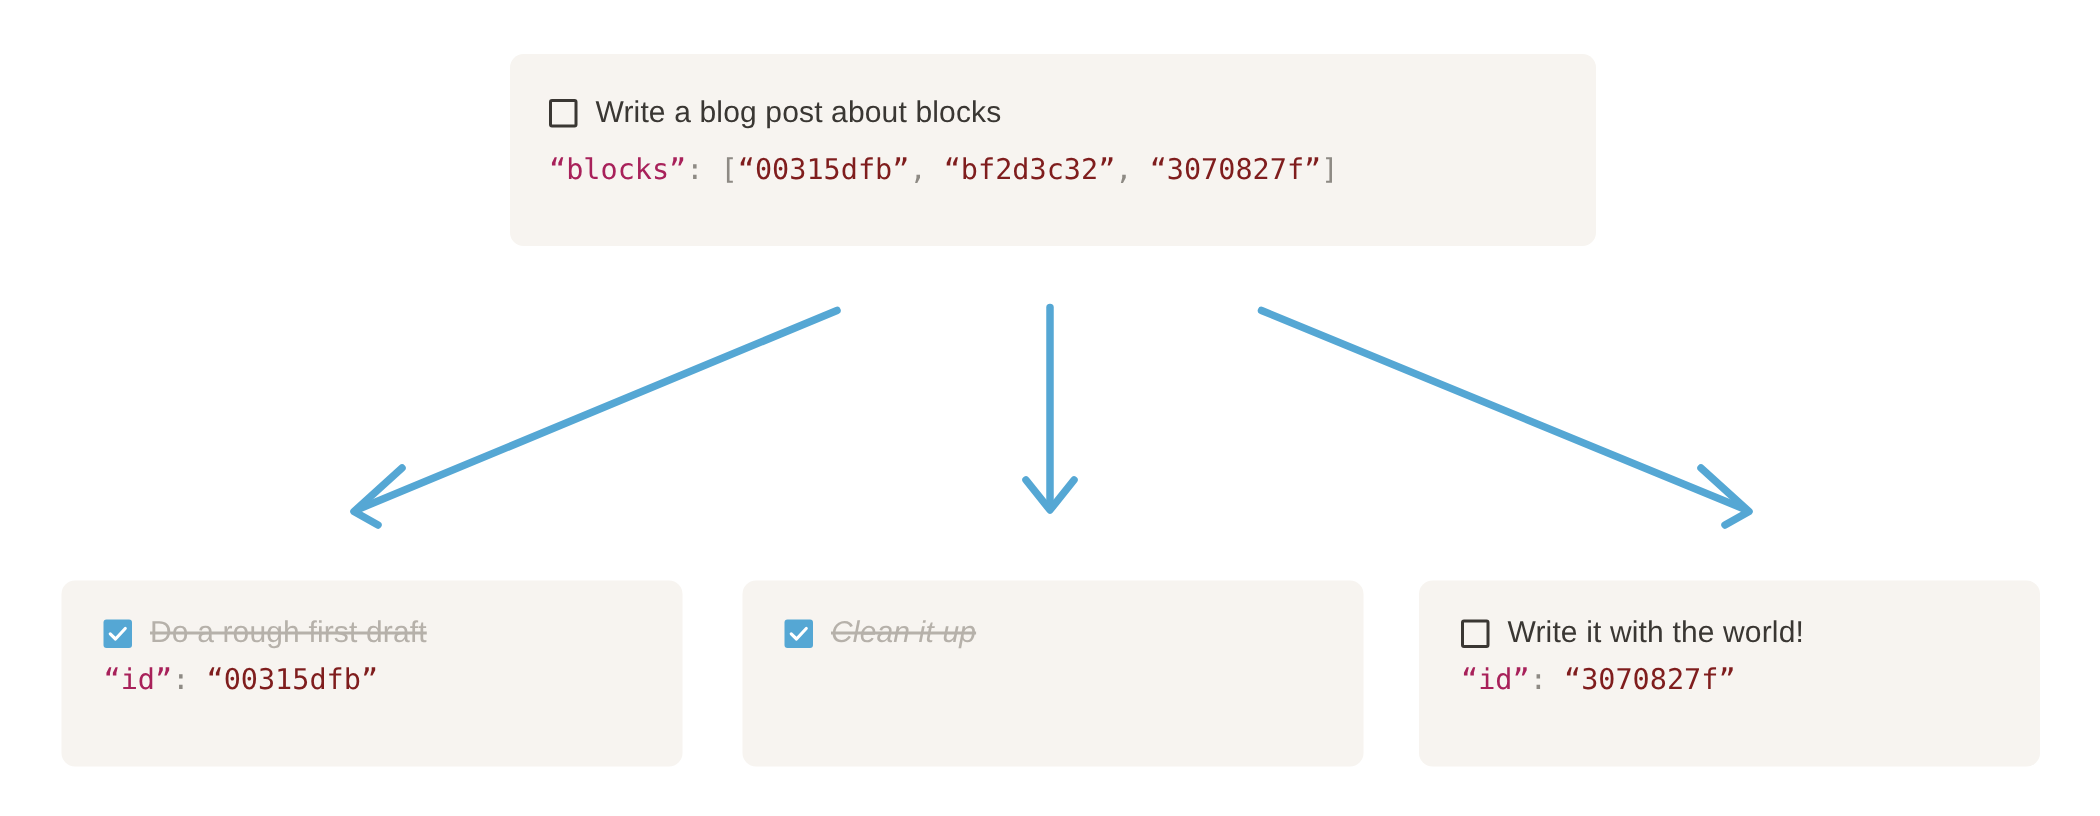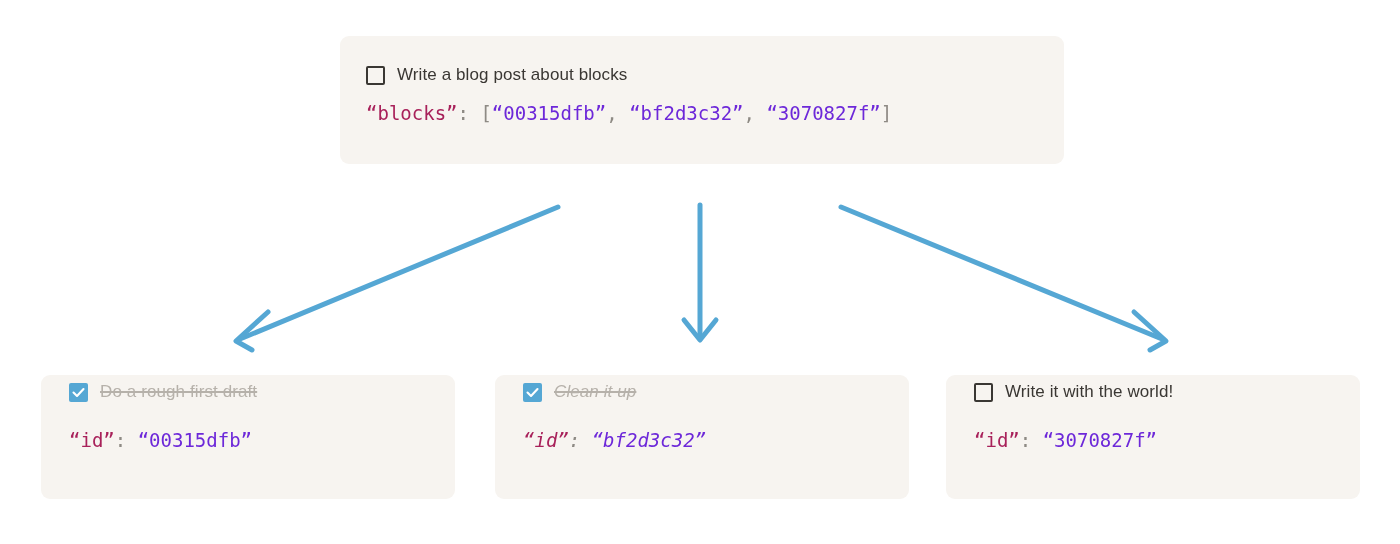--- a/index.html
+++ b/index.html
@@ -42,23 +42,23 @@
 
   .card-top {
     left: 340px;
     top: 36px;
     width: 724px;
     height: 128px;
     padding: 26px 0 0 26px;
   }
 
   .card-bottom {
-    top: 375px;
+    top: 387px;
     height: 124px;
-    padding: 4px 0 0 28px;
+    padding: 22px 0 0 28px;
   }
 
   .card-b1 { left: 41px;  width: 414px; }
   .card-b2 { left: 495px; width: 414px; font-style: italic; }
   .card-b3 { left: 946px; width: 414px; }
 
   
   .task-row {
     display: flex;
     align-items: center;
@@ -82,45 +82,45 @@
     background: #55a7d4;
   }
   .checkbox.checked svg {
     position: absolute;
     left: 2px;
     top: 2px;
   }
 
   .task-label {
     margin-left: 12px;
-    font-size: 17px;
+    font-size: 20px;
     color: #3a3733;
     letter-spacing: 0.1px;
     white-space: nowrap;
   }
   .task-label.done {
     color: #b6b1aa;
     text-decoration: line-through;
     text-decoration-thickness: 1.5px;
   }
 
   
   .code-line {
-    margin-top: 23px;
+    margin-top: 6px;
     font-family: "DejaVu Sans Mono", monospace;
     font-size: 19px;
     letter-spacing: 0px;
     white-space: nowrap;
     line-height: 1.35;
   }
   .code-line.top { margin-top: 13px; }
 
   .tok-key   { color: #a8215a; }
   .tok-punct { color: #8e8a84; }
-  .tok-str   { color: #6d28d9; }
+  .tok-str   { color: #7f1d1d; }
 </style>
 </head>
 <body>
 
 <div class="canvas">
 
   <div class="card card-top">
     <div class="task-row">
       <span class="checkbox unchecked"></span>
       <span class="task-label">Write a blog post about blocks</span>
@@ -164,23 +164,20 @@
 
   <div class="card card-bottom card-b2">
     <div class="task-row">
       <span class="checkbox checked">
         <svg width="15" height="15" viewBox="0 0 15 15">
           <path d="M 2.5 7.6 L 6 11 L 12.5 4" stroke="#ffffff" stroke-width="2.1" fill="none" stroke-linecap="round" stroke-linejoin="round"></path>
         </svg>
       </span>
       <span class="task-label done">Clean it up</span>
     </div>
-    <div class="code-line">
-      <span class="tok-key">“id”</span><span class="tok-punct">: </span><span class="tok-str">“bf2d3c32”</span>
-    </div>
   </div>
 
   <div class="card card-bottom card-b3">
     <div class="task-row">
       <span class="checkbox unchecked"></span>
       <span class="task-label">Write it with the world!</span>
     </div>
     <div class="code-line">
       <span class="tok-key">“id”</span><span class="tok-punct">: </span><span class="tok-str">“3070827f”</span>
     </div>

